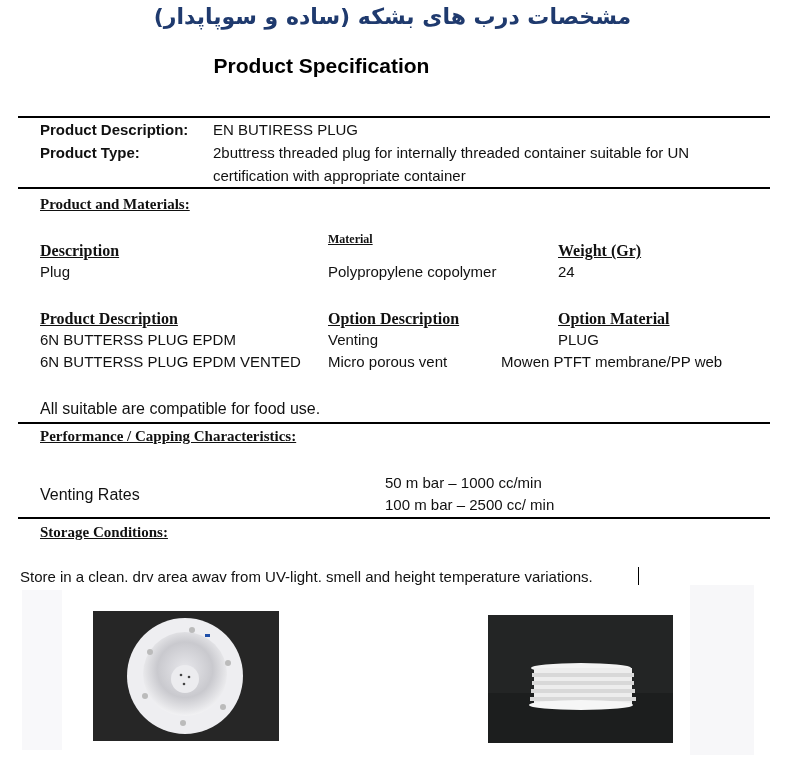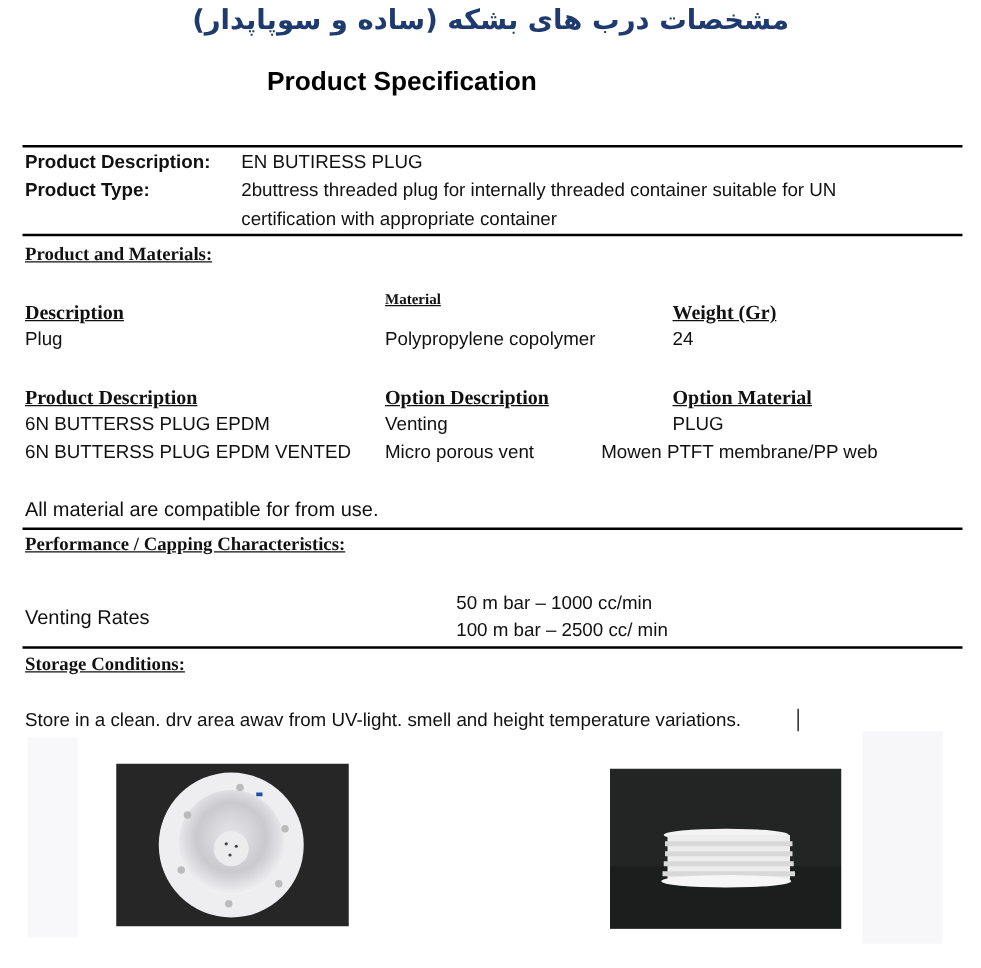--- a/index.html
+++ b/index.html
@@ -12,21 +12,21 @@
   .fa-title {
     left: 0; width: 785px; top: 4px; text-align: center;
     font-family: "DejaVu Sans", sans-serif; font-weight: bold;
     font-size: 22px; color: #1f3a6e; direction: rtl;
   }
   .en-title {
     left: 0; width: 643px; top: 54px; text-align: center;
     font-weight: bold; font-size: 21px; color: #000;
   }
   .rule { position: absolute; left: 18px; width: 752px; height: 2px; background: #000; }
-  .t { font-size: 15px; line-height: 20px; }
+  .t { font-size: 15px; line-height: 20px; margin-left: 20px; }
   .b { font-weight: bold; }
   .u { text-decoration: underline; font-family: Liberation Serif, serif; }
   .img-box { position: absolute; background: #262626; overflow: hidden; }
   .faint { position: absolute; background: #f4f4f6; }
   .caret { position: absolute; width: 1px; height: 18px; background: #000; }
 </style>
 </head>
 <body>
 
 <div class="abs fa-title">مشخصات درب های بشکه (ساده و سوپاپدار)</div>
@@ -52,21 +52,21 @@
 <div class="abs t b u" style="left:20px; top:309px; font-size:16px">Product Description</div>
 <div class="abs t b u" style="left:308px; top:309px; font-size:16px">Option Description</div>
 <div class="abs t b u" style="left:538px; top:309px; font-size:16px">Option Material</div>
 <div class="abs t" style="left:20px; top:330px">6N BUTTERSS PLUG EPDM</div>
 <div class="abs t" style="left:308px; top:330px">Venting</div>
 <div class="abs t" style="left:538px; top:330px">PLUG</div>
 <div class="abs t" style="left:20px; top:352px">6N BUTTERSS PLUG EPDM VENTED</div>
 <div class="abs t" style="left:308px; top:352px">Micro porous vent</div>
 <div class="abs t" style="left:481px; top:352px">Mowen PTFT membrane/PP web</div>
 
-<div class="abs t" style="left:20px; top:399px; font-size:16px">All material are compatible for from use.</div>
+<div class="abs t" style="left:20px; top:399px; font-size:16px">All suitable are compatible for food use.</div>
 <div class="rule" style="top:422px"></div>
 
 <div class="abs t b u" style="left:20px; top:426px">Performance / Capping Characteristics:</div>
 <div class="abs t" style="left:20px; top:485px; font-size:16px">Venting Rates</div>
 <div class="abs t" style="left:365px; top:473px">50 m bar – 1000 cc/min</div>
 <div class="abs t" style="left:365px; top:495px">100 m bar – 2500 cc/ min</div>
 <div class="rule" style="top:517px"></div>
 
 <div class="abs t b u" style="left:20px; top:522px">Storage Conditions:</div>
 <div class="abs" style="left:20px; top:566px; height:19px; overflow:hidden; font-size:15px; line-height:22px">Store in a clean. drv area awav from UV-light. smell and height temperature variations.</div>

